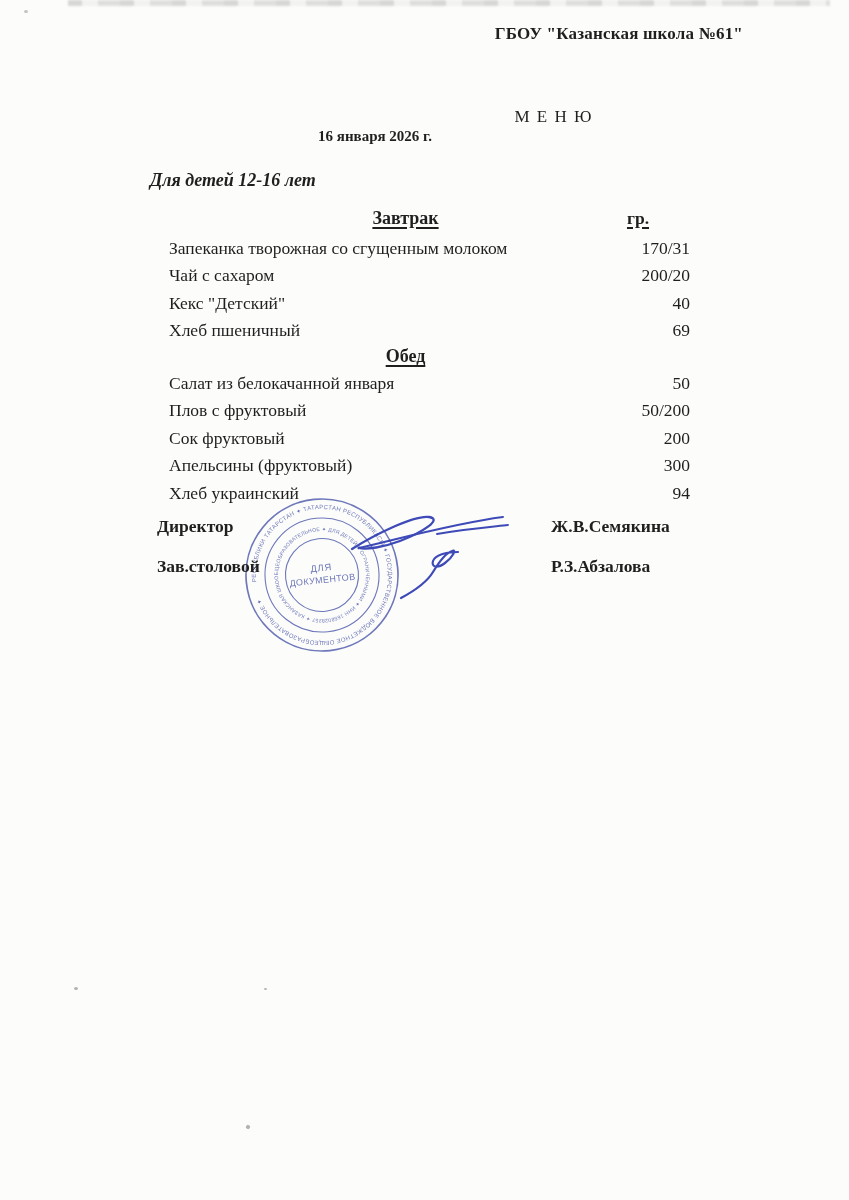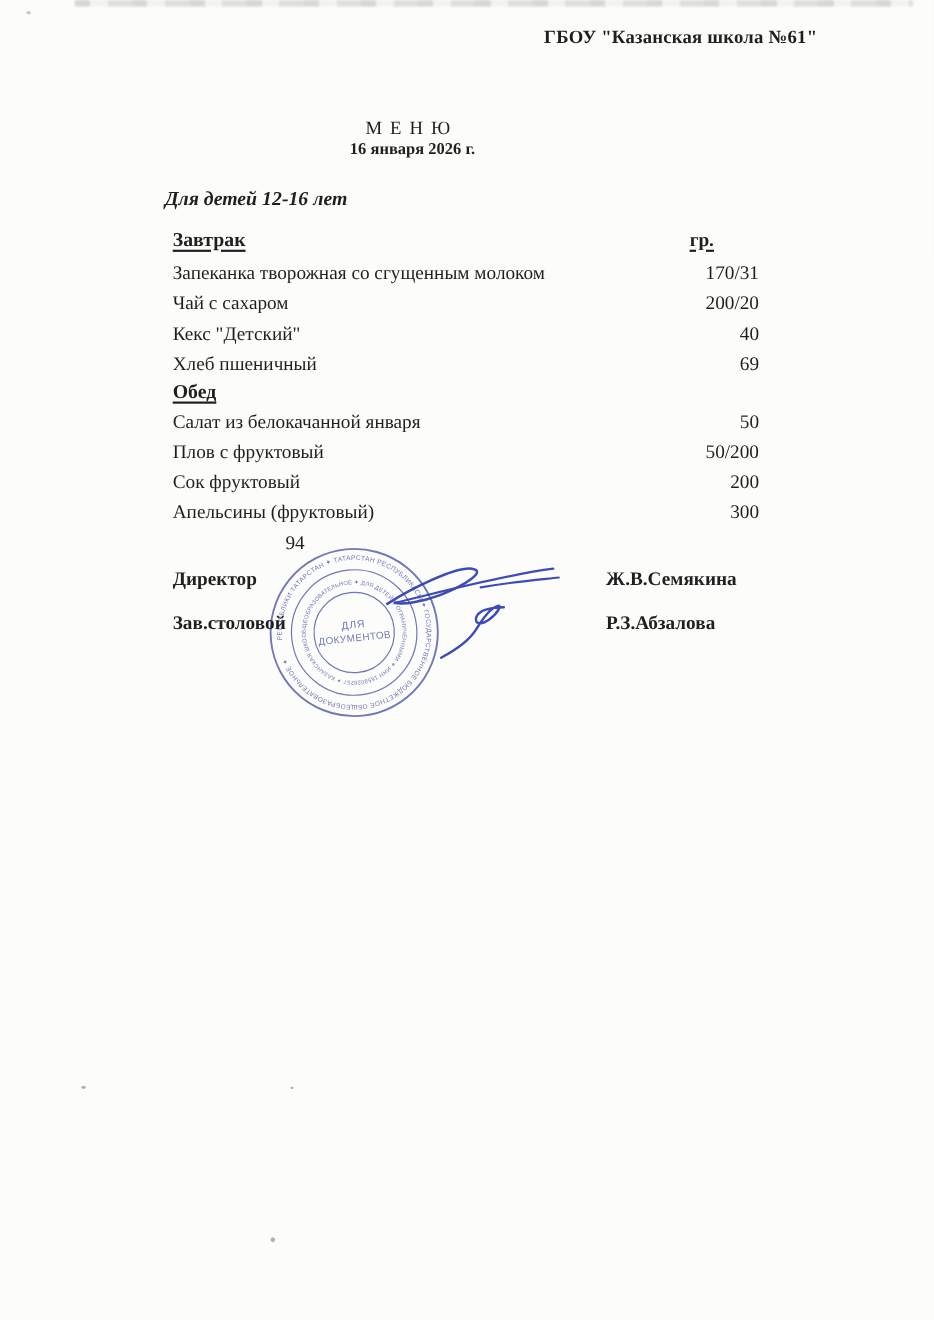--- a/index.html
+++ b/index.html
@@ -24,49 +24,49 @@
   }
   .corner-speck{position:absolute;left:24px;top:10px;width:4px;height:3px;border-radius:50%;
     background:rgba(140,140,138,.5);}
   .school-header{
     position:absolute;top:24px;left:300px;width:443px;
     text-align:right;font-size:17px;font-weight:bold;letter-spacing:.2px;
     z-index:2;
   }
   .menu-title{
     position:absolute;top:107px;left:150px;width:443px;
-    text-align:center;font-size:17px;letter-spacing:1.5px;font-weight:500;
+    text-align:right;font-size:17px;letter-spacing:1.5px;font-weight:500;
     z-index:2;
   }
   .menu-date{
     position:absolute;top:128px;left:150px;width:450px;
     text-align:center;font-size:15px;font-weight:bold;
     z-index:2;
   }
   .menu-audience{
     position:absolute;top:170px;left:150px;width:475px;
     font-size:18px;font-weight:bold;font-style:italic;
     z-index:2;
   }
   .menu-table{position:absolute;left:157px;width:533px;z-index:2;}
   .section-1{top:208px;}
   .section-2{top:346px;}
   .section-head{position:relative;height:27px;}
   .section-2 .section-head{height:24px;}
   .section-title{
-    position:absolute;left:0;width:497px;
+    position:absolute;left:0;width:497px;text-align:center;
     font-size:18px;font-weight:bold;
     text-decoration:underline;text-decoration-thickness:1.5px;text-underline-offset:3px;
   }
   .grams-head{
     position:absolute;left:421px;width:120px;text-align:center;
     font-size:17.5px;font-weight:bold;
     text-decoration:underline;text-decoration-thickness:1.5px;text-underline-offset:3px;
   }
-  .menu-row{display:flex;line-height:27.4px;font-size:17.5px;}
+  .menu-row{display:flex;line-height:27.4px;font-size:17.5px;margin-left:12px;}
   .menu-row .dish{flex:1;}
   .menu-row .grams{flex:none;width:120px;text-align:right;}
   .sig-row{position:absolute;left:157px;width:515px;height:24px;z-index:2;}
   .sig-row-1{top:516px;}
   .sig-row-2{top:556px;}
   .sig-role{position:absolute;left:0;font-size:17.5px;font-weight:bold;}
   .sig-name{position:absolute;left:394px;font-size:17.5px;font-weight:bold;}
   .stamp{position:absolute;left:237px;top:490px;width:170px;height:170px;z-index:1;}
   .stamp text{font-family:"Liberation Sans","DejaVu Sans",sans-serif;}
   .signatures{position:absolute;left:340px;top:503px;width:175px;height:102px;z-index:3;}
@@ -126,20 +126,21 @@
     </div>
     <div class="menu-row">
       <span class="dish">Сок фруктовый</span>
       <span class="grams">200</span>
     </div>
     <div class="menu-row">
       <span class="dish">Апельсины (фруктовый)</span>
       <span class="grams">300</span>
     </div>
     <div class="menu-row">
+      <span class="dish">Хлеб украинский</span>
       <span class="grams">94</span>
     </div>
   </div>
 
   <svg class="stamp" viewBox="0 0 170 170">
     <defs>
       <path id="ringO" d="M19,85 a66,66 0 1 1 132,0 a66,66 0 1 1 -132,0"></path>
       <path id="ringI" d="M41,85 a44,44 0 1 1 88,0 a44,44 0 1 1 -88,0"></path>
     </defs>
     <g opacity="0.8" transform="rotate(-6 85 85)">

